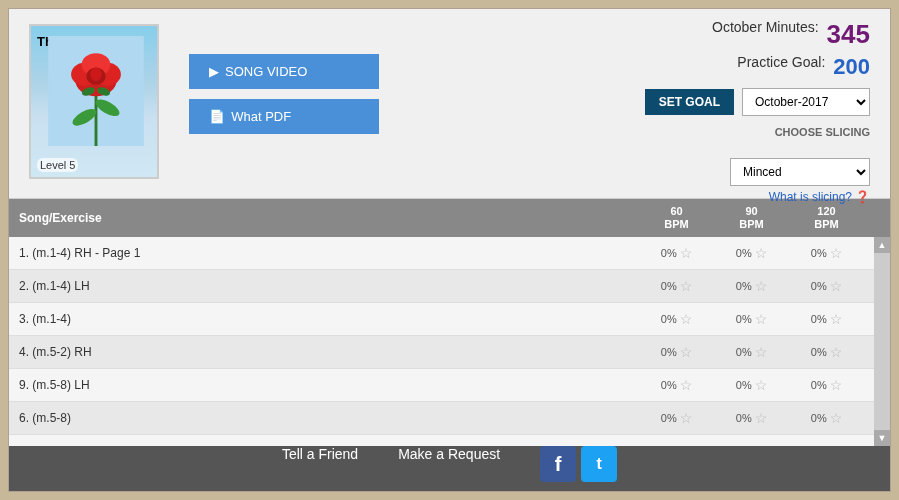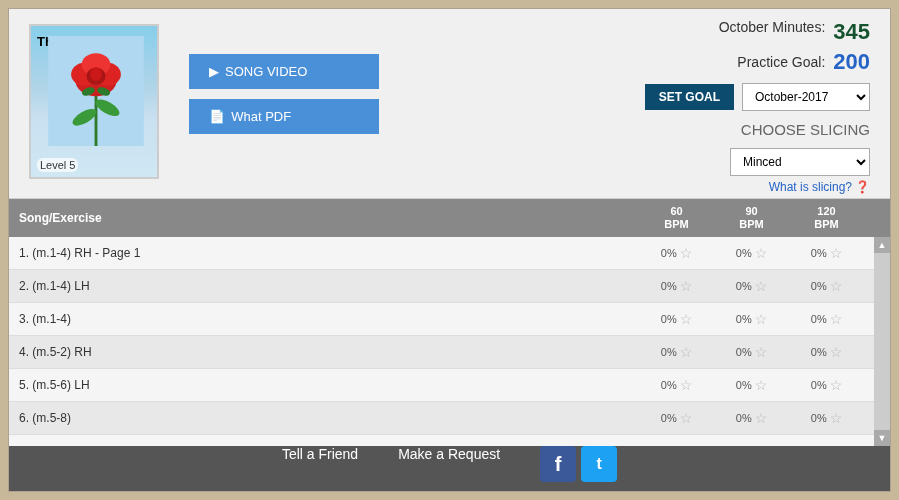--- a/index.html
+++ b/index.html
@@ -117,28 +117,27 @@
 
     .stats-row {
       display: flex;
       align-items: flex-start;
       gap: 8px;
       font-size: 14px;
       color: #333;
     }
 
     .stats-number {
-      color: #14532d;
-      font-size: 22px;
+      color: #701a75;
+      font-size: 26px;
       font-weight: bold;
     }
 
     .goal-row {
       display: flex;
-      align-items: center;
       gap: 8px;
       font-size: 14px;
       color: #333;
     }
 
     .goal-number {
       color: #2563c7;
       font-size: 22px;
       font-weight: bold;
     }
@@ -170,23 +169,24 @@
     }
 
     .slicing-row {
       display: flex;
       flex-direction: column;
       align-items: flex-end;
       margin-top: 6px;
     }
 
     .choose-slicing-label {
-      font-size: 15px;
+      font-size: 11px;
       color: #666;
-      margin-bottom: 10px;
+      margin-bottom: 20px;
+      font-weight: bold;
     }
 
     .select-slicing {
       padding: 5px 8px;
       font-size: 12px;
       border: 1px solid #aaa;
       background: white;
       cursor: pointer;
       min-width: 140px;
     }
@@ -538,21 +538,21 @@
                 <span class="star-icon">☆</span>
               </div>
               <div class="score-cell">
                 <span class="score-pct">0%</span>
                 <span class="star-icon">☆</span>
               </div>
             </div>
           </div>
 
           <div class="table-row">
-            <span class="row-label">5. (m.5-6) LH</span>
+            <span class="row-label">9. (m.5-8) LH</span>
             <div class="row-scores">
               <div class="score-cell">
                 <span class="score-pct">0%</span>
                 <span class="star-icon">☆</span>
               </div>
               <div class="score-cell">
                 <span class="score-pct">0%</span>
                 <span class="star-icon">☆</span>
               </div>
               <div class="score-cell">

